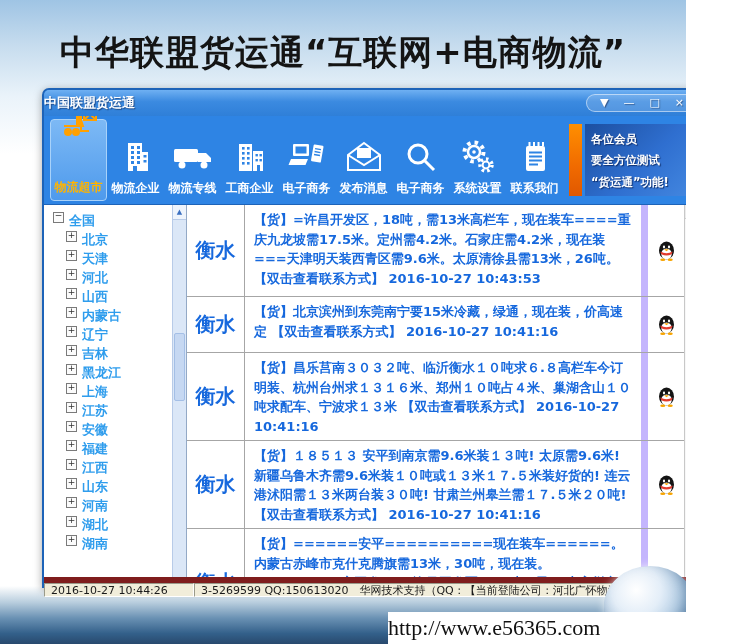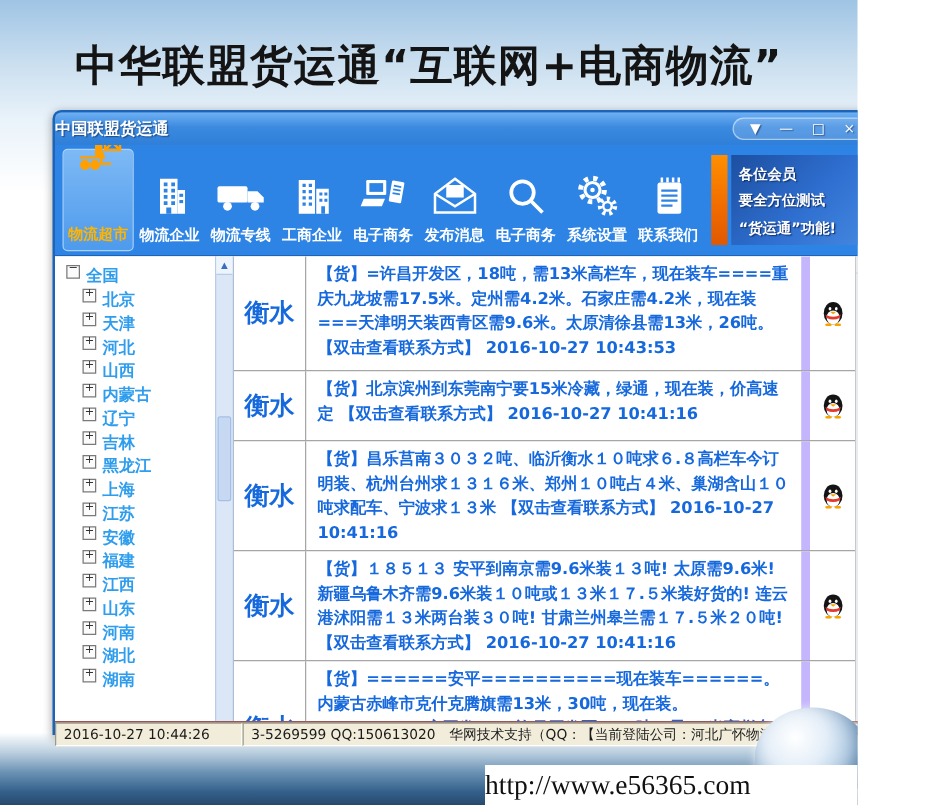--- a/index.html
+++ b/index.html
@@ -65,21 +65,21 @@
   .msg{flex:1;padding:5px 8px 4px 9px;color:#1668dd;font-size:13px;font-weight:bold;
     line-height:1.5;border-right:7px solid #c4b5fd;overflow:hidden;}
   .qq{width:36px;flex:0 0 36px;display:flex;align-items:center;justify-content:center;}
   .table-scroll{width:13px;flex:0 0 13px;background:#f7f7f7;border-left:1px solid #c8c8c8;position:relative;}
   .tbl-btn{height:13px;text-align:center;font-size:7px;color:#555;line-height:13px;background:#ececec;border-bottom:1px solid #d0d0d0;}
   .tbl-thumb{position:absolute;top:15px;height:38px;left:1px;right:1px;background:#dde4ef;
     border:1px solid #b4c0d4;border-radius:2px;}
 
   
   .statusbar{height:20px;background:#f1edda;display:flex;align-items:stretch;
-    font-size:11px;color:#1a1a1a;border-top:1px solid #7f1d1d;box-sizing:border-box;}
+    font-size:11px;color:#1a1a1a;border-top:6px solid #7f1d1d;box-sizing:border-box;}
   .scell{border:1px solid;border-color:#9a9a8a #ffffff #ffffff #9a9a8a;display:flex;
     align-items:center;padding:0 6px;white-space:nowrap;overflow:hidden;box-sizing:border-box;}
   .s1{width:150px;flex:0 0 150px;}
   .s2{flex:1;}
 
   
   .ocean{position:absolute;left:0;top:586px;width:750px;height:58px;z-index:1;
     background:linear-gradient(#ffffff,#b9cede 28%,#6b92b4 55%,#33608a 82%,#28496d);}
   .globe{position:absolute;right:-10px;top:566px;width:92px;height:80px;border-radius:50%;z-index:4;
     background:radial-gradient(circle at 35% 30%,#ffffff,#e4eef8 30%,#b5cfe6 55%,#7ea8cc 76%,#4f7ba6);

